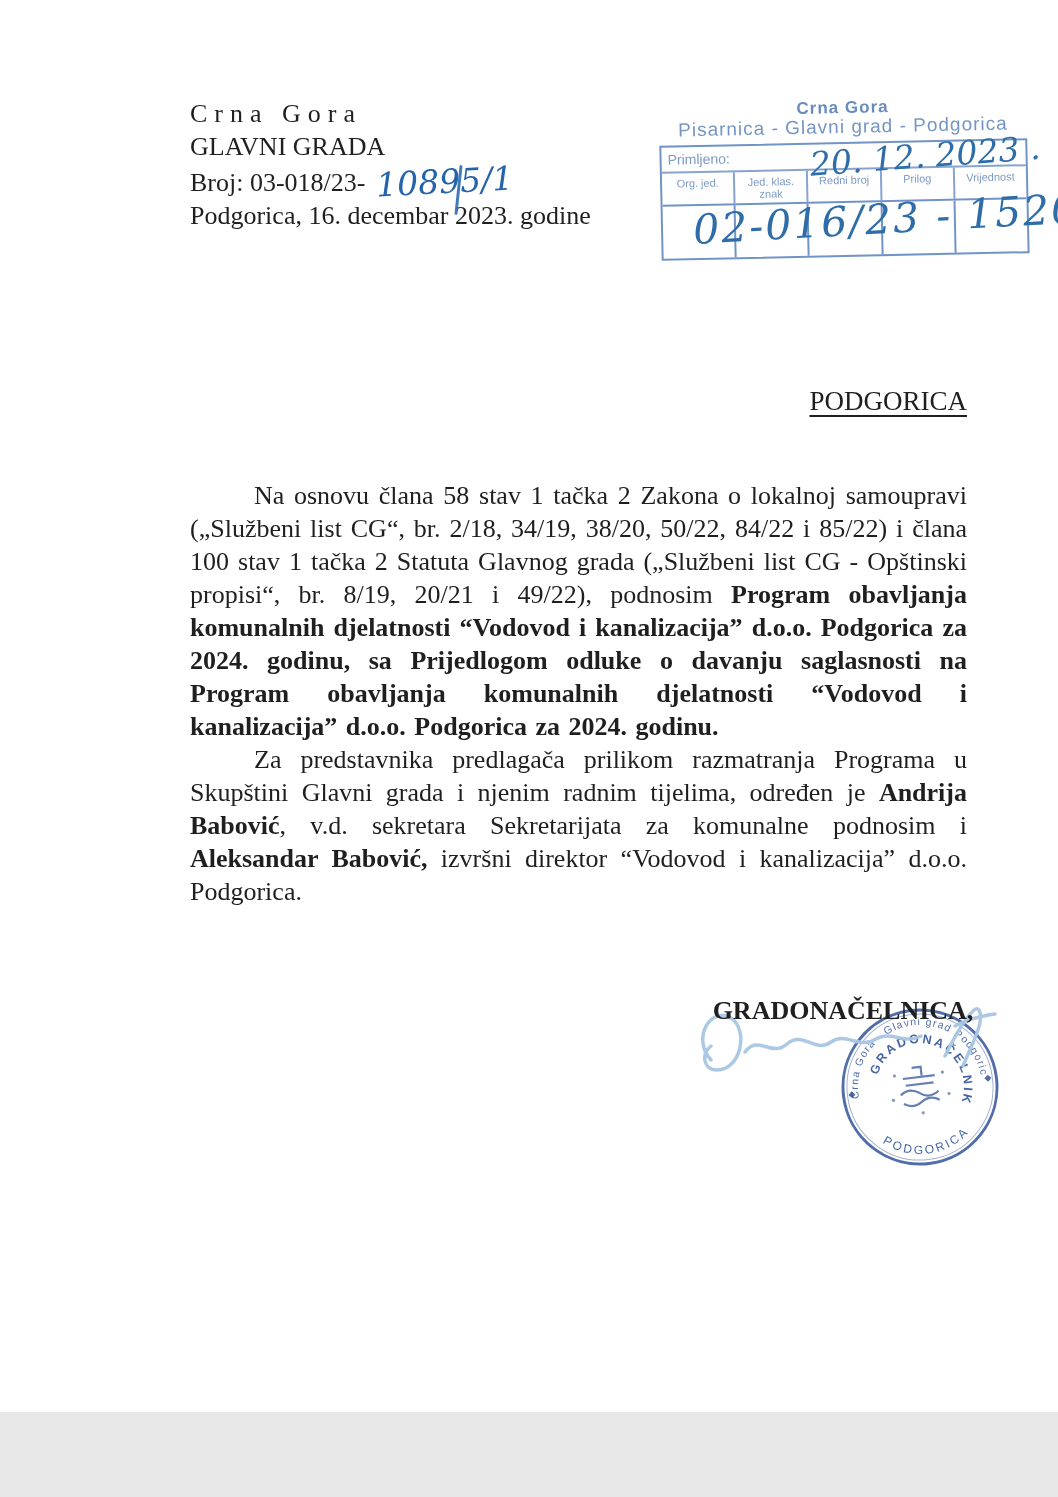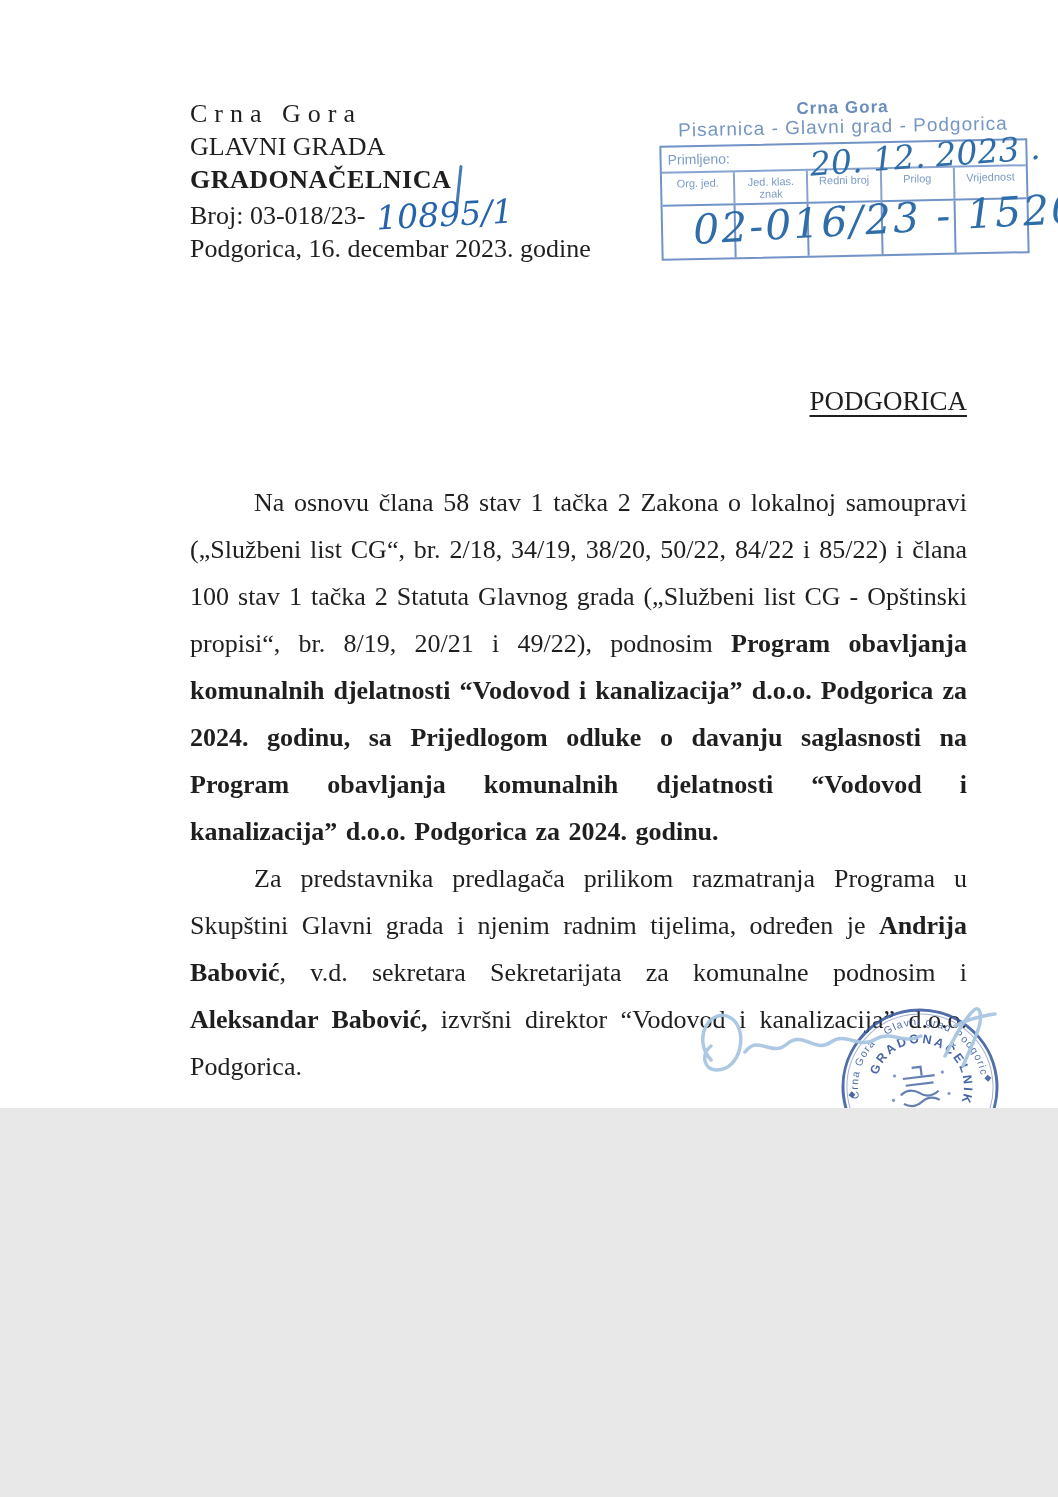--- a/index.html
+++ b/index.html
@@ -1,18 +1,18 @@
 <!DOCTYPE html>
 <html><head>
 <meta charset="utf-8">
 <style>
   * { margin:0; padding:0; box-sizing:border-box; }
   html,body { background:#e8e8e8; }
   .page {
-    position:relative; width:1058px; height:1108px; margin:0 auto;
+    position:relative; width:1058px; height:1412px; margin:0 auto;
     background:#ffffff; overflow:hidden;
     font-family:"Liberation Serif","DejaVu Serif",serif; color:#1f1f1f;
   }
   
   .sender { position:absolute; left:190px; top:97px; font-size:26px; line-height:33px; }
   .sender .country { letter-spacing:7px; }
   .sender .office  { font-weight:bold; letter-spacing:0.5px; }
   .hand { font-style:italic; font-family:"DejaVu Serif",serif; }
   .sender .number-hand {
     display:inline-block; font-size:33px; margin-left:10px; color:#2563ab;
@@ -46,41 +46,40 @@
     position:absolute; top:98px; left:32px; font-size:41px; color:#2e6da8;
     transform:rotate(-2deg); white-space:nowrap; z-index:2; letter-spacing:2px;
   }
   
   .addr1 { position:absolute; left:372px; top:350px; font-size:27px; font-weight:bold; letter-spacing:0.5px; }
   .addr2 { position:absolute; left:190px; top:386px; width:777px; text-align:right; font-size:27px; }
   .addr2 span { text-decoration:underline; text-underline-offset:5px; text-decoration-thickness:2px; }
   
   .body-text {
     position:absolute; left:190px; top:479px; width:777px;
-    font-size:26px; line-height:47px; text-align:justify; word-spacing:2px;
+    font-size:26px; line-height:33px; text-align:justify; word-spacing:2px;
   }
   .body-text p { text-indent:64px; }
   .body-text b { font-weight:bold; }
   
   .sig-block {
     position:absolute; left:698px; top:990px; width:290px; text-align:center;
     font-weight:bold; font-size:26px; line-height:41px; z-index:3;
   }
   .sig-scrawl { position:absolute; left:683px; top:998px; z-index:2; }
   .round-stamp { position:absolute; left:834px; top:1001px; z-index:1; transform:rotate(-7deg); }
 </style>
 </head>
 <body>
 
 <div class="page">
 
   <div class="sender">
     <div class="country">Crna Gora</div>
     <div>GLAVNI GRADA</div>
-    <div class="office">GRADONAČELNICA</div>
     <div><span>Broj: 03-018/23-</span><span class="hand number-hand">10895/1</span></div>
     <div>Podgorica, 16. decembar 2023. godine</div>
   </div>
   <div class="pen-stroke"></div>
 
   <div class="receipt">
     <div class="receipt-country">Crna Gora</div>
     <div class="receipt-office">Pisarnica - Glavni grad - Podgorica</div>
     <div class="receipt-table">
       <div class="rt-received">Primljeno:</div>
@@ -104,20 +103,21 @@
   </div>
 
   <div class="addr2"><span>PODGORICA</span></div>
 
   <div class="body-text">
     <p><span>Na osnovu člana 58 stav 1 tačka 2 Zakona o lokalnoj samoupravi („Službeni list CG“, br. 2/18, 34/19, 38/20, 50/22, 84/22 i 85/22) i člana 100 stav 1 tačka 2 Statuta Glavnog grada („Službeni list CG - Opštinski propisi“, br. 8/19, 20/21 i 49/22), podnosim </span><b>Program obavljanja komunalnih djelatnosti “Vodovod i kanalizacija” d.o.o. Podgorica za 2024. godinu, sa Prijedlogom odluke o davanju saglasnosti na Program obavljanja komunalnih djelatnosti “Vodovod i kanalizacija” d.o.o. Podgorica za 2024. godinu.</b></p>
     <p><span>Za predstavnika predlagača prilikom razmatranja Programa u Skupštini Glavni grada i njenim radnim tijelima, određen je </span><b>Andrija Babović</b><span>, v.d. sekretara Sekretarijata za komunalne podnosim i </span><b>Aleksandar Babović,</b><span> izvršni direktor “Vodovod i kanalizacija” d.o.o. Podgorica.</span></p>
   </div>
 
   <div class="sig-block">
+    <div>GRADONAČELNICA,</div>
   </div>
 
   <svg class="sig-scrawl" width="320" height="100" viewBox="0 0 320 100">
     <g fill="none" stroke="#a9c6e2" stroke-width="3.5" stroke-linecap="round" opacity="0.95">
       <path d="M 28,62 C 8,40 28,8 48,20 C 66,32 58,72 34,72 C 20,72 18,56 28,48"></path>
       <path d="M 62,54 C 76,36 88,60 104,46 C 120,32 132,56 148,44 C 163,33 176,52 193,41 C 208,32 221,47 238,38"></path>
       <path d="M 262,58 C 272,38 282,20 291,12 C 297,7 300,18 295,32 C 290,46 284,58 280,68"></path>
       <path d="M 272,28 C 283,22 298,18 312,16"></path>
     </g>
   </svg>

